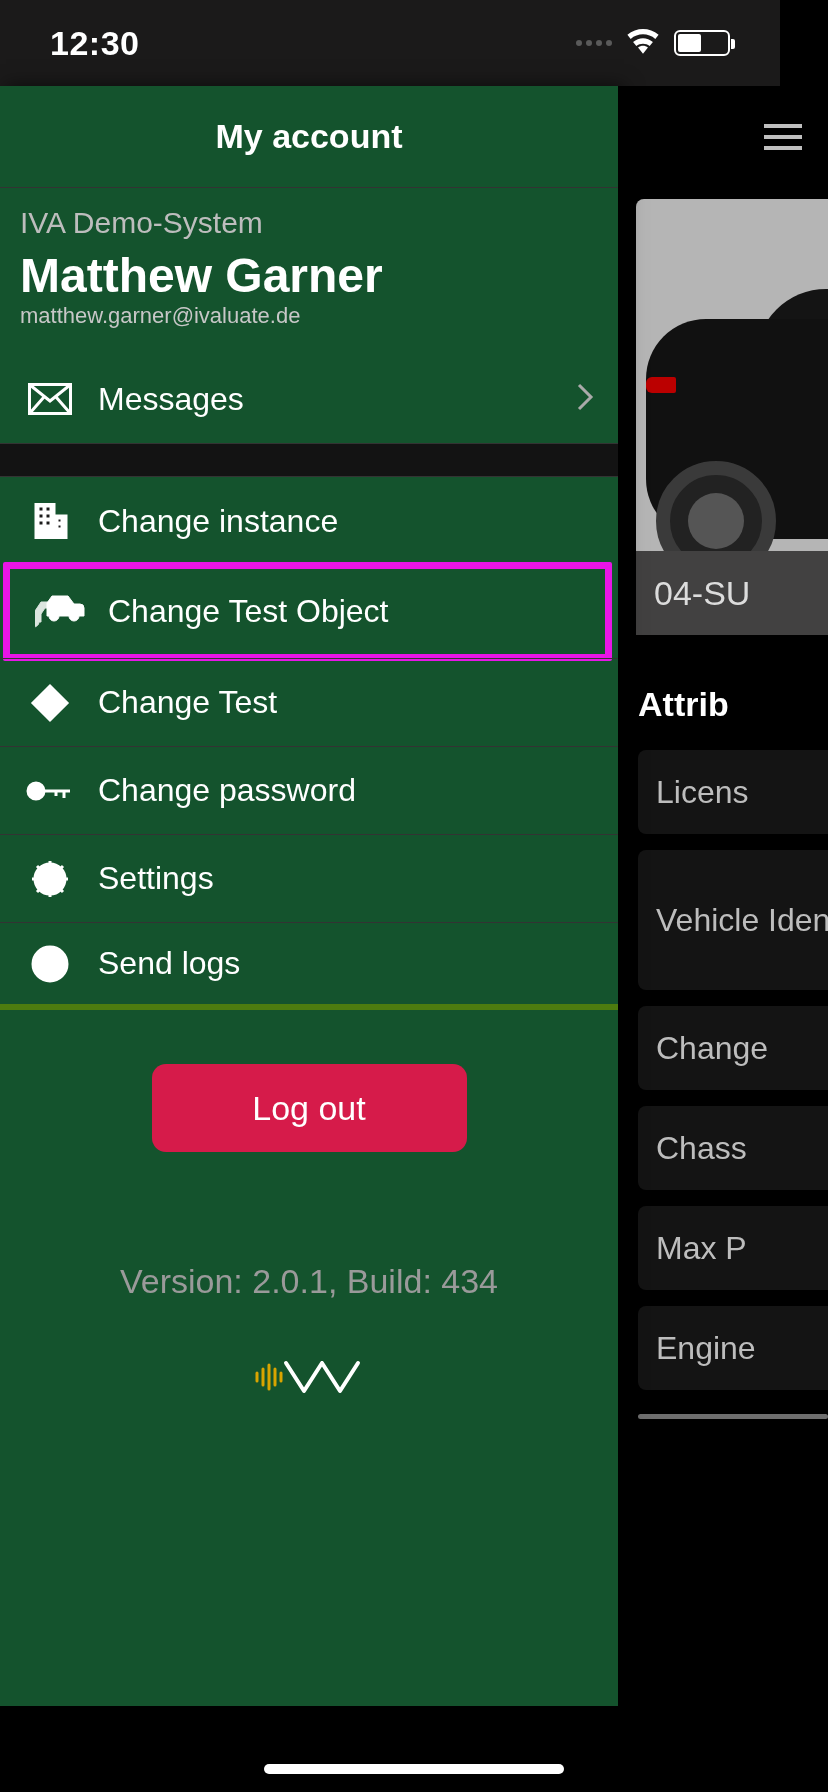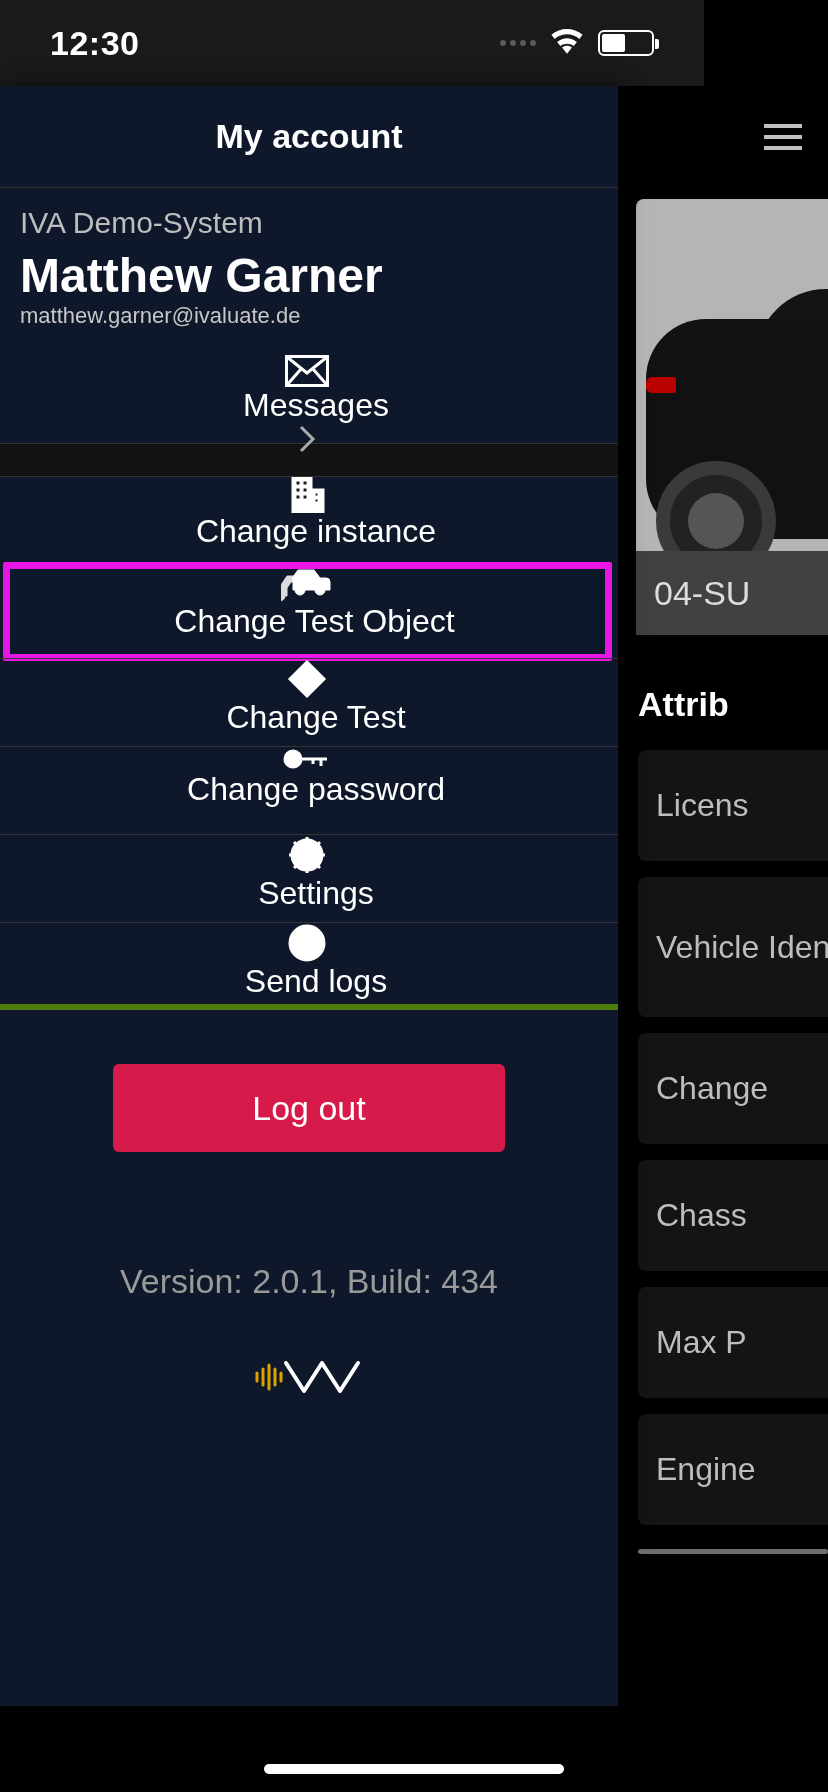--- a/index.html
+++ b/index.html
@@ -1,56 +1,56 @@
 <!DOCTYPE html>
 <html><head>
 <meta charset="utf-8">
 <style>
   * { box-sizing: border-box; margin: 0; padding: 0; }
   html, body { width: 828px; height: 1792px; background: #000; font-family: -apple-system, Helvetica, Arial, sans-serif; overflow: hidden; }
   .root { position: relative; width: 828px; height: 1792px; background: #000; }
 
   
-  .status-bar { position: absolute; top: 0; left: 0; width: 704px; height: 86px; background: #1b1a1a; display: flex; align-items: center; justify-content: space-between; padding: 0 50px; }
+  .status-bar { position: absolute; top: 0; left: 0; width: 780px; height: 86px; background: #1b1a1a; display: flex; align-items: center; justify-content: space-between; padding: 0 50px; }
   .status-time { color: #fff; font-size: 34px; font-weight: 600; letter-spacing: 0.5px; }
   .status-right { display: flex; align-items: center; gap: 14px; }
   .status-dots { display: flex; gap: 4px; }
   .status-dot { width: 6px; height: 6px; border-radius: 50%; background: #5a5a5a; }
   .wifi-icon svg { width: 34px; height: 26px; fill: #fff; }
   .battery { width: 56px; height: 26px; border: 2.5px solid #fff; border-radius: 6px; position: relative; }
   .battery::after { content: ''; position: absolute; right: -7px; top: 7px; width: 4px; height: 10px; background: #fff; border-radius: 0 2px 2px 0; }
   .battery-fill { position: absolute; left: 2px; top: 2px; bottom: 2px; width: 45%; background: #fff; border-radius: 2px; }
 
   
-  .panel { position: absolute; top: 86px; left: 0; width: 618px; height: 1620px; background: #0f172a; box-shadow: 6px 0 18px rgba(0,0,0,.6); }
+  .panel { position: absolute; top: 86px; left: 0; width: 618px; height: 1620px; background: #14532d; box-shadow: 6px 0 18px rgba(0,0,0,.6); }
 
   .panel-title { height: 101px; display: flex; align-items: center; justify-content: center; color: #fff; font-size: 34px; font-weight: 600; }
 
   .hr { height: 1px; background: #333; }
 
   .user-block { padding: 18px 0 26px 20px; }
   .user-system { color: #bdbdbd; font-size: 30px; }
   .user-name { color: #fff; font-size: 48px; font-weight: 600; margin-top: 8px; }
   .user-email { color: #c7c7c7; font-size: 22px; }
 
   .menu { }
-  .menu-row { display: flex; align-items: center; height: 88px; padding: 0 24px 0 20px; border-top: 1px solid #333; cursor: pointer; flex-direction: column; }
+  .menu-row { display: flex; align-items: center; height: 88px; padding: 0 24px 0 20px; border-top: 1px solid #333; cursor: pointer; }
   .menu-row.first { border-top: none; }
   .menu:last-of-type .menu-row:last-child { border-bottom: 1px solid #333; }
   .menu-icon { width: 60px; display: flex; justify-content: center; align-items: center; }
   .menu-icon svg { fill: #fff; stroke: #fff; }
   .menu-label { color: #fff; font-size: 32px; flex: 1; padding-left: 18px; }
   .chevron svg { stroke: #aaa; }
   .gap-row { height: 34px; background: #131313; border-top: 1px solid #333; border-bottom: 1px solid #333; }
 
   .highlight { border: 7px solid #e815e6; margin: -3px 6px -3px 3px; border-radius: 2px; }
   .highlight .menu-row { border-top: none; height: 85px; }
 
   .logout-wrap { display: flex; justify-content: center; margin-top: 54px; }
-  .logout-btn { width: 392px; height: 88px; background: #d61b4a; color: #fff; font-size: 34px; border: none; border-radius: 6px; cursor: pointer; font-weight: 400; }
+  .logout-btn { width: 315px; height: 88px; background: #d61b4a; color: #fff; font-size: 34px; border: none; border-radius: 14px; cursor: pointer; font-weight: 400; }
 
   .version { text-align: center; color: #9a9a9a; font-size: 34px; margin-top: 110px; }
 
   .brand-logo { display: flex; justify-content: center; margin-top: 54px; }
 
   
   .bg { position: absolute; top: 86px; left: 618px; width: 210px; height: 1620px; background: #000; }
   .bg-bar { height: 101px; display: flex; align-items: center; justify-content: flex-end; padding-right: 26px; }
   .hamburger { display: flex; flex-direction: column; gap: 7px; cursor: pointer; }
   .hamburger span { width: 38px; height: 4px; background: #bfbfbf; }
@@ -62,21 +62,21 @@
   .car-window { position: absolute; right: -40px; top: 90px; width: 120px; height: 80px; background: #141414;
                 border-top-left-radius: 70px; }
   .car-wheel { position: absolute; right: 60px; bottom: -30px; width: 120px; height: 120px; background: #222;
                border-radius: 50%; border: 14px solid #3a3a3a; }
   .car-wheel::after { content:''; position:absolute; inset:18px; border-radius:50%; background:#555; }
   .car-light { position:absolute; right: 160px; top: 178px; width: 30px; height: 16px; background:#b00; border-radius: 6px 2px 2px 6px; }
   .bg-card-footer { height: 84px; background: #424141; color: #dcdcdc; font-size: 34px; display: flex; align-items: center; padding-left: 18px; white-space: nowrap; }
 
   .bg-section-title { color: #fff; font-size: 34px; font-weight: 700; margin: 50px 0 26px 20px; white-space: nowrap; }
 
-  .bg-attr { height: 111px; background: #141414; margin: 0 0 16px 20px; border-radius: 8px 0 0 8px;
+  .bg-attr { height: 84px; background: #141414; margin: 0 0 16px 20px; border-radius: 8px 0 0 8px;
              display: flex; align-items: center; padding-left: 18px; color: #bdbdbd; font-size: 32px; white-space: nowrap; }
   .bg-attr.tall { height: 140px; }
 
   .bg-hr { height: 5px; background: #6e6e6e; margin: 24px 0 0 20px; border-radius: 3px; }
 
   
   .home-indicator { position: absolute; bottom: 18px; left: 50%; transform: translateX(-50%);
                     width: 300px; height: 10px; background: #fff; border-radius: 10px; }
 </style>
 </head>

